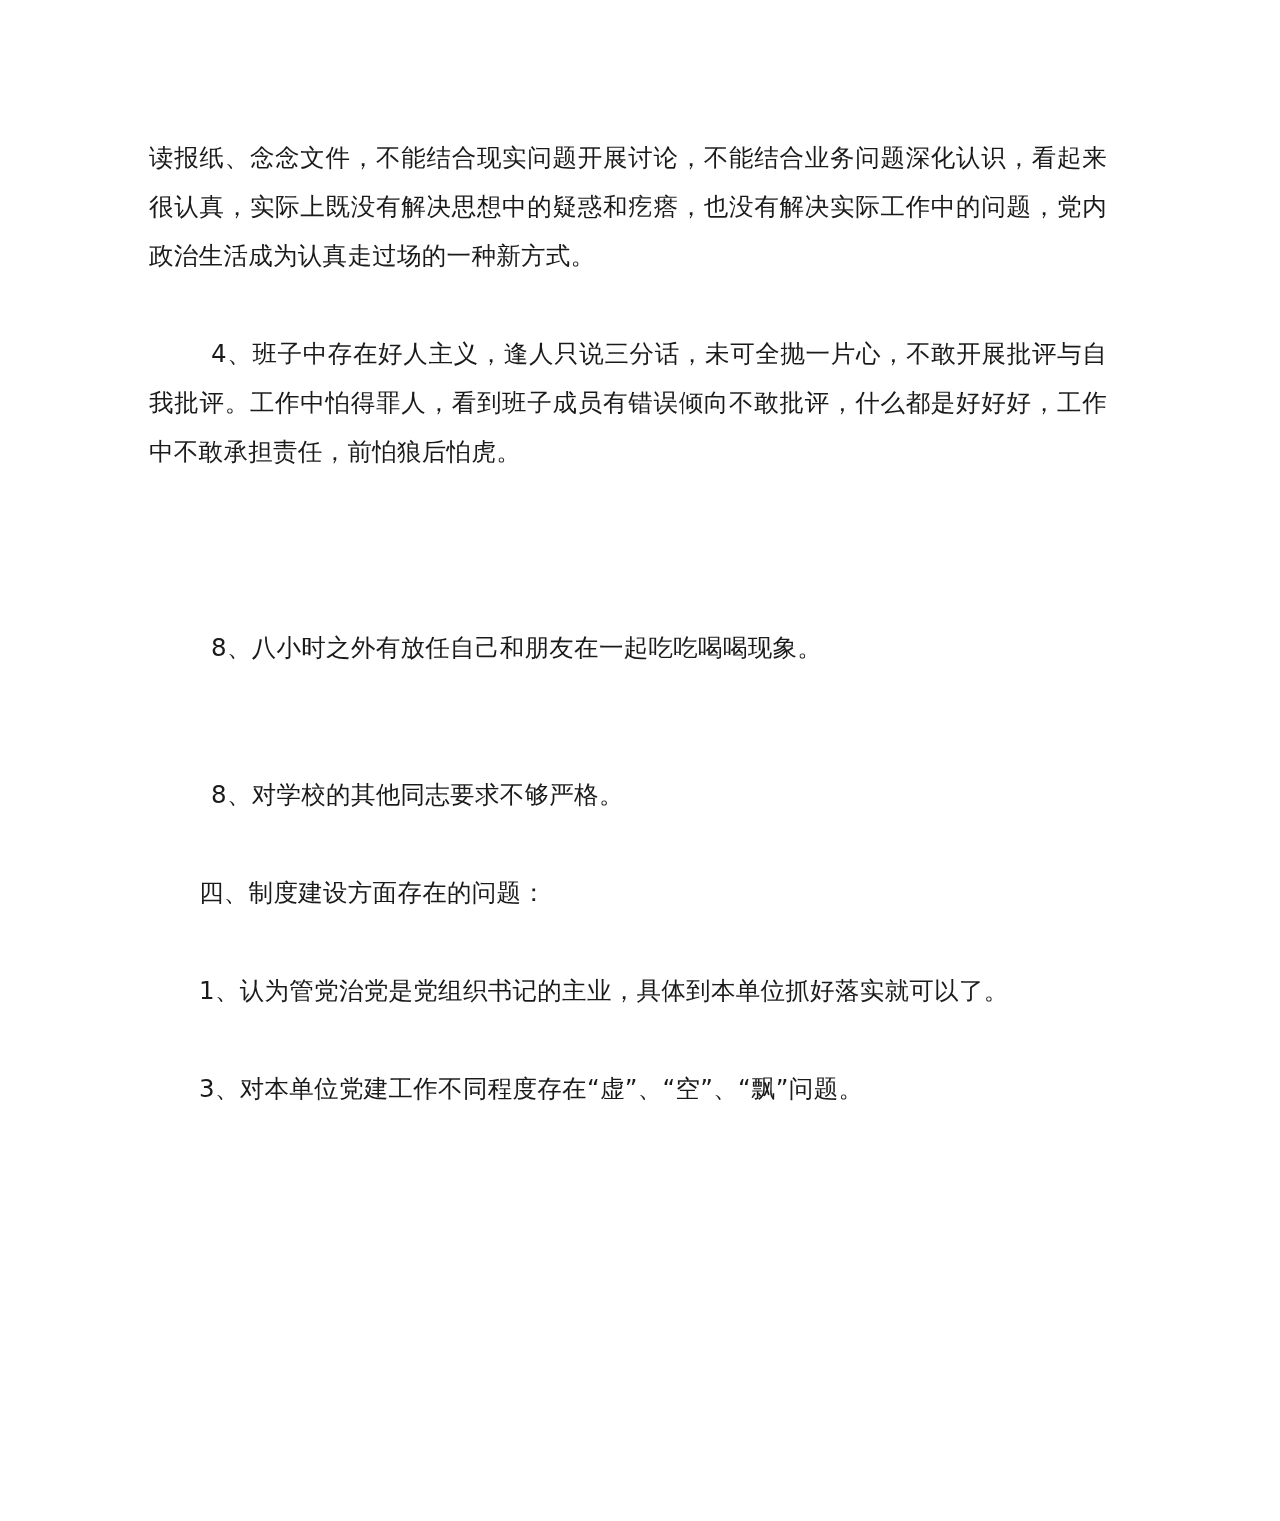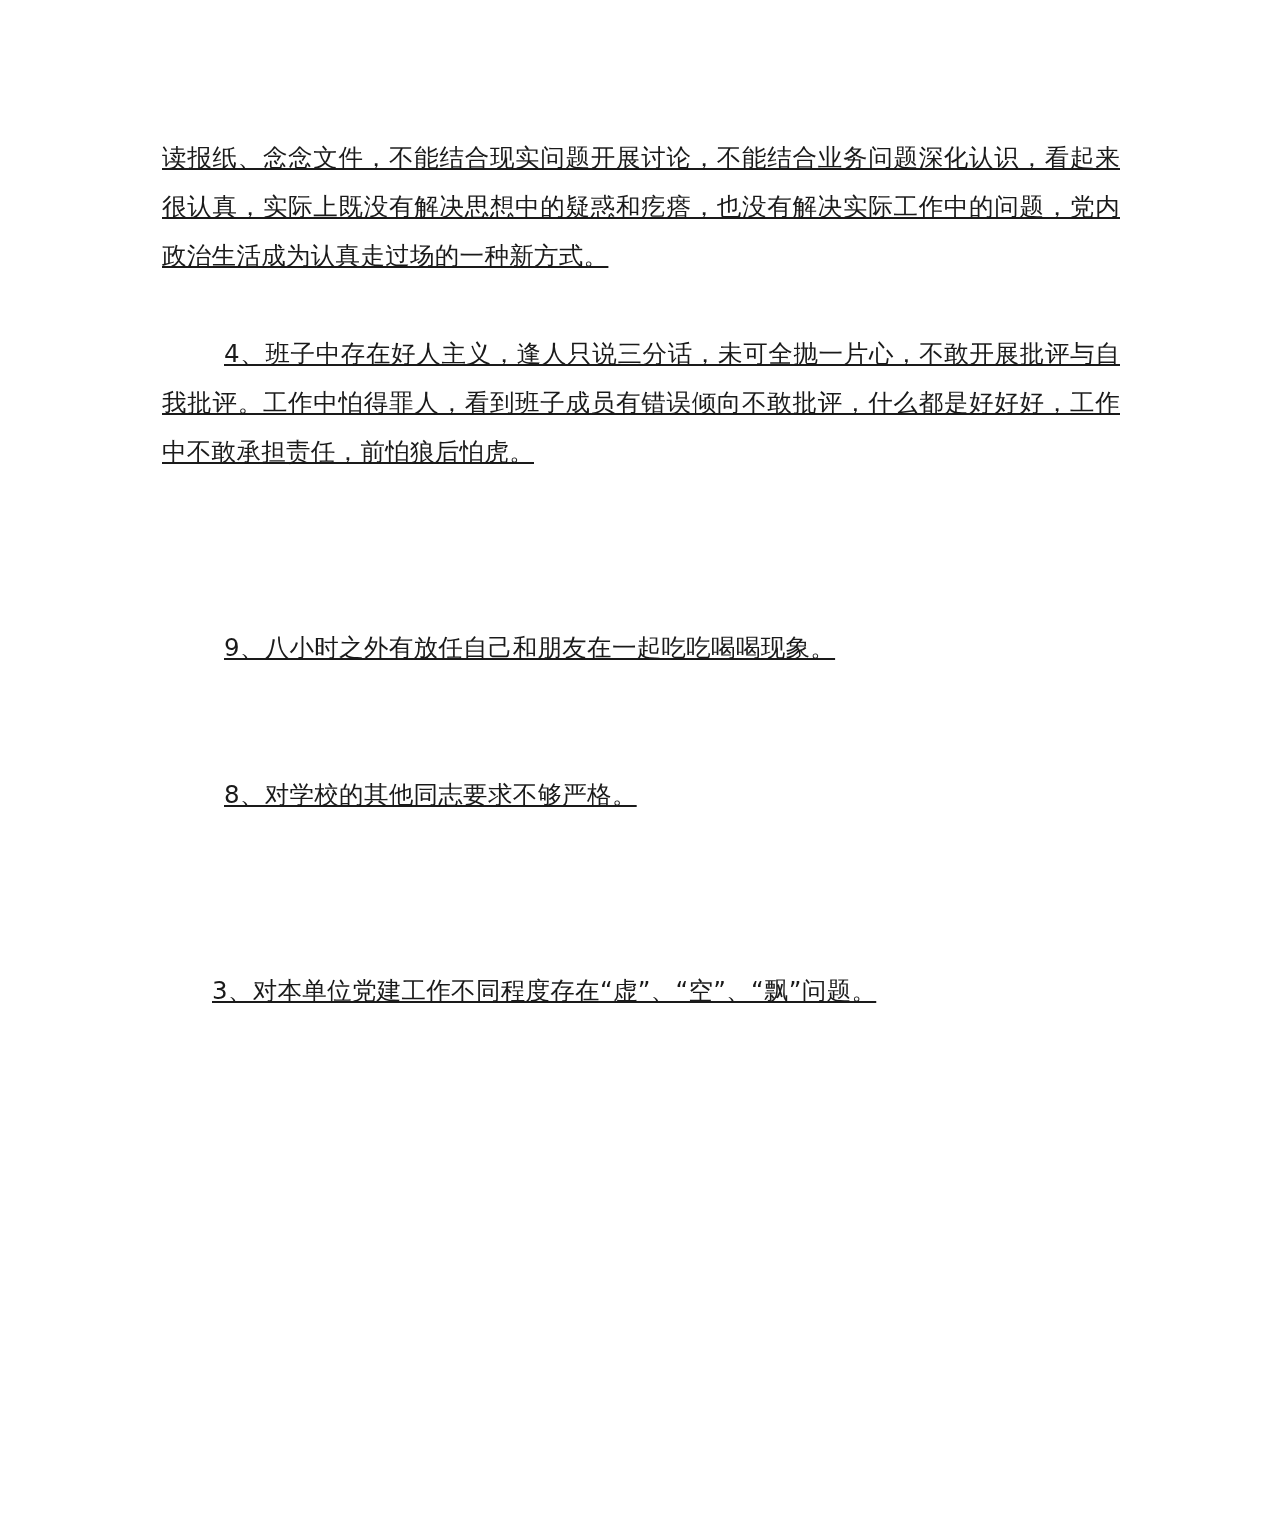--- a/index.html
+++ b/index.html
@@ -1,35 +1,37 @@
 <!DOCTYPE html>
 <html><head>
 <meta charset="utf-8">
 <style>
   html, body { margin:0; padding:0; background:#ffffff; }
   body { width:1280px; height:1521px; position:relative; overflow:hidden;
          font-family:"DejaVu Sans","Liberation Sans",sans-serif; color:#1a1a1a; }
-  .page { position:absolute; left:162px; top:133px; width:958px;text-decoration:underline; }
+  .page { position:absolute; left:149px; top:133px; width:958px; }
   .p { font-size:24.5px; line-height:49px; margin:0; letter-spacing:0.3px; text-align:justify; }
   .gap { height:49px; }
   .ind2 { text-indent:62px; }
   .ind1 { text-indent:50px; }
   .ind1b { text-indent:62px; }
 </style>
 </head>
 <body>
 
 <div class="page">
   <p class="p">读报纸、念念文件，不能结合现实问题开展讨论，不能结合业务问题深化认识，看起来很认真，实际上既没有解决思想中的疑惑和疙瘩，也没有解决实际工作中的问题，党内政治生活成为认真走过场的一种新方式。</p>
   <div class="gap"></div>
   <p class="p ind2">4、班子中存在好人主义，逢人只说三分话，未可全抛一片心，不敢开展批评与自我批评。工作中怕得罪人，看到班子成员有错误倾向不敢批评，什么都是好好好，工作中不敢承担责任，前怕狼后怕虎。</p>
   <div class="gap"></div>
   <div class="gap"></div>
   <div class="gap"></div>
-  <p class="p ind1b">9、八小时之外有放任自己和朋友在一起吃吃喝喝现象。</p>
+  <p class="p ind1b">8、八小时之外有放任自己和朋友在一起吃吃喝喝现象。</p>
   <div class="gap"></div>
   <div class="gap"></div>
   <p class="p ind1b">8、对学校的其他同志要求不够严格。</p>
   <div class="gap"></div>
+  <p class="p ind1">四、制度建设方面存在的问题：</p>
   <div class="gap"></div>
+  <p class="p ind1">1、认为管党治党是党组织书记的主业，具体到本单位抓好落实就可以了。</p>
   <div class="gap"></div>
   <p class="p ind1">3、对本单位党建工作不同程度存在“虚”、“空”、“飘”问题。</p>
 </div>
 
 </body></html>

